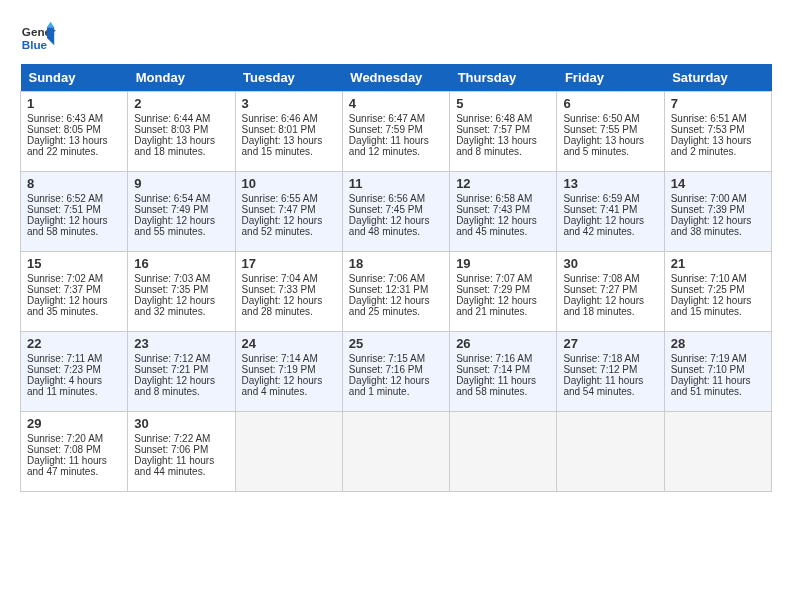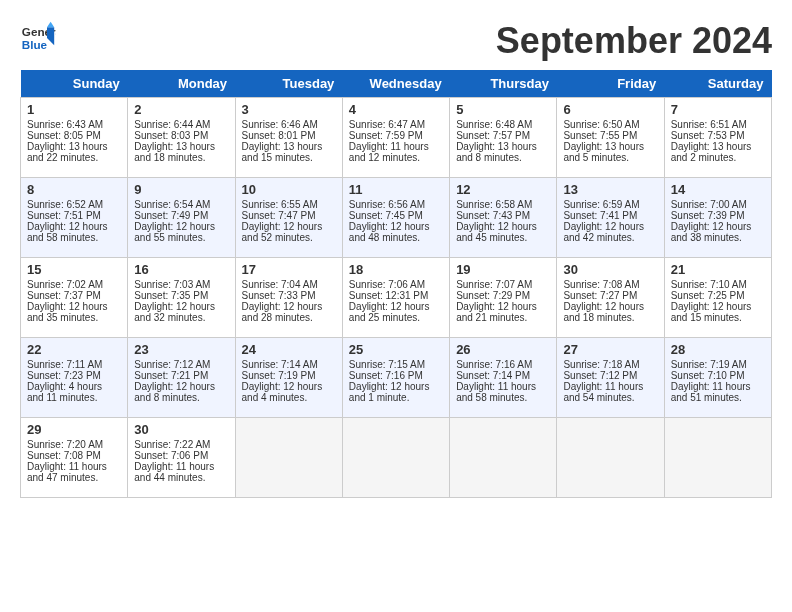--- a/index.html
+++ b/index.html
@@ -38,21 +38,21 @@
       color: #555;
     }
     table {
       width: 100%;
       border-collapse: collapse;
       table-layout: fixed;
     }
     th {
       background-color: #1565c0;
       color: #fff;
-      text-align: right;
+      text-align: left;
       padding: 6px 8px;
       font-size: 13px;
       font-weight: bold;
     }
     td {
       border: 1px solid #ccc;
       vertical-align: top;
       padding: 4px 6px;
       font-size: 10px;
       color: #333;
@@ -77,21 +77,20 @@
 <div class="header">
   <div class="logo">
     <svg class="logo-icon" viewBox="0 0 40 40">
       <text x="2" y="18" font-size="13" font-weight="bold" fill="#333" font-family="Arial">General</text>
       <text x="2" y="32" font-size="13" font-weight="bold" fill="#1565c0" font-family="Arial">Blue</text>
       <polygon points="30,8 38,8 38,28 30,20" fill="#1565c0"></polygon>
       <polygon points="30,8 38,8 34,2" fill="#42a5f5"></polygon>
     </svg>
   </div>
   <div class="title-block">
-    <div class="month-title">September 2024</div>
   </div>
 </div>
 
 <table>
   <thead>
     <tr id="weekday-header">
         <th>Sunday</th>
         <th>Monday</th>
         <th>Tuesday</th>
         <th>Wednesday</th>

